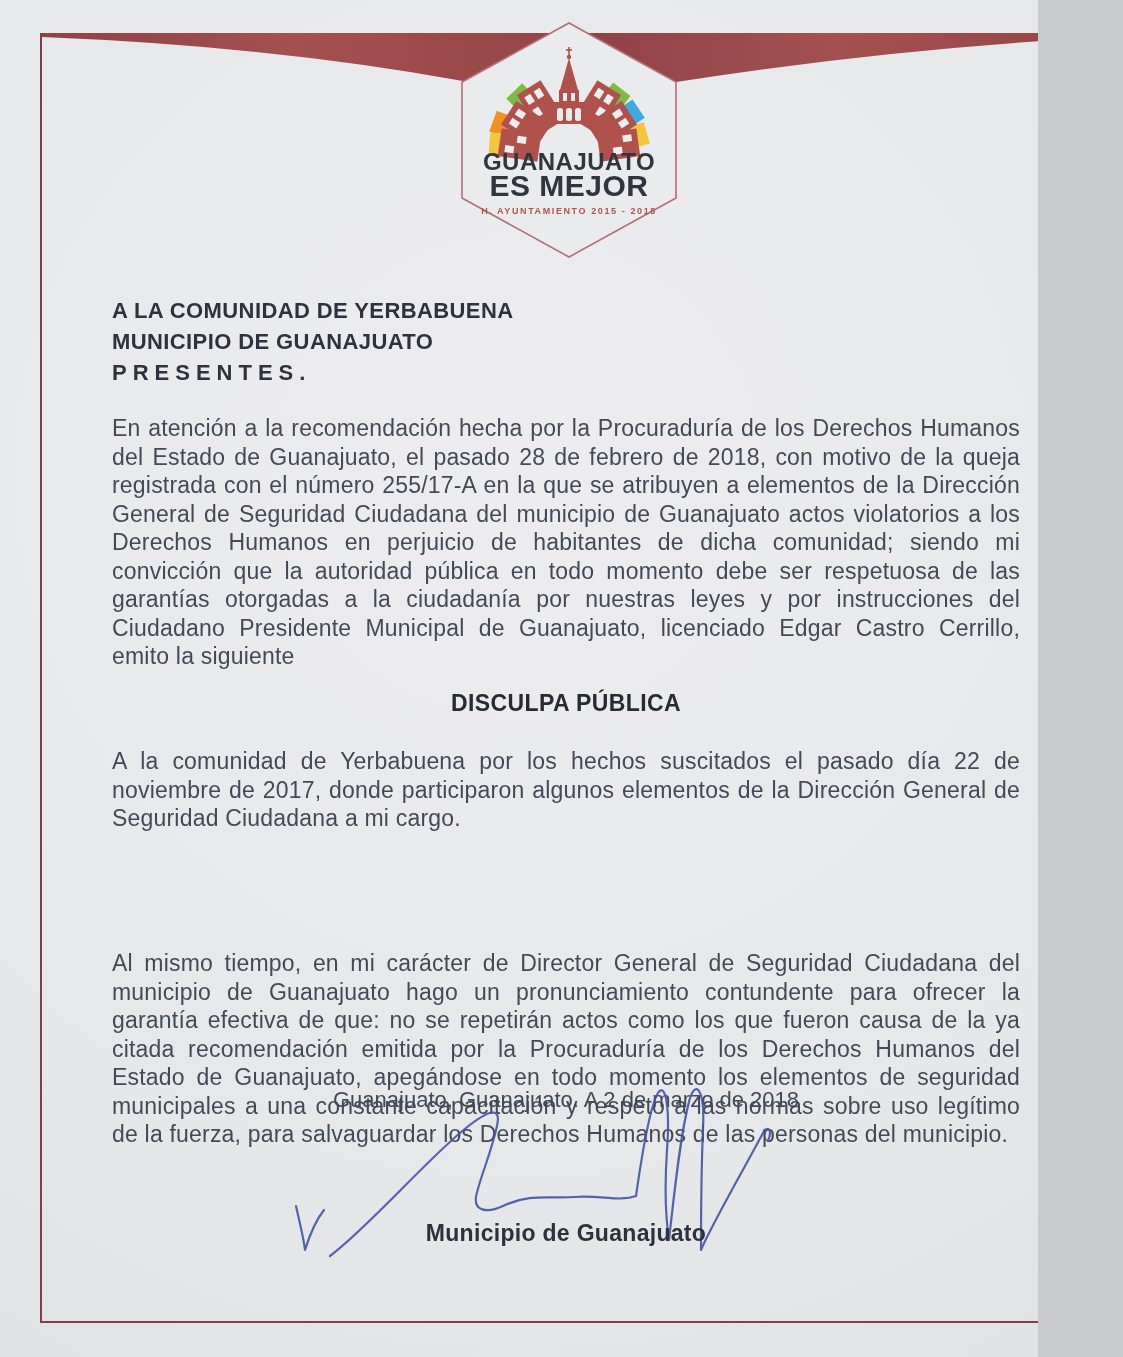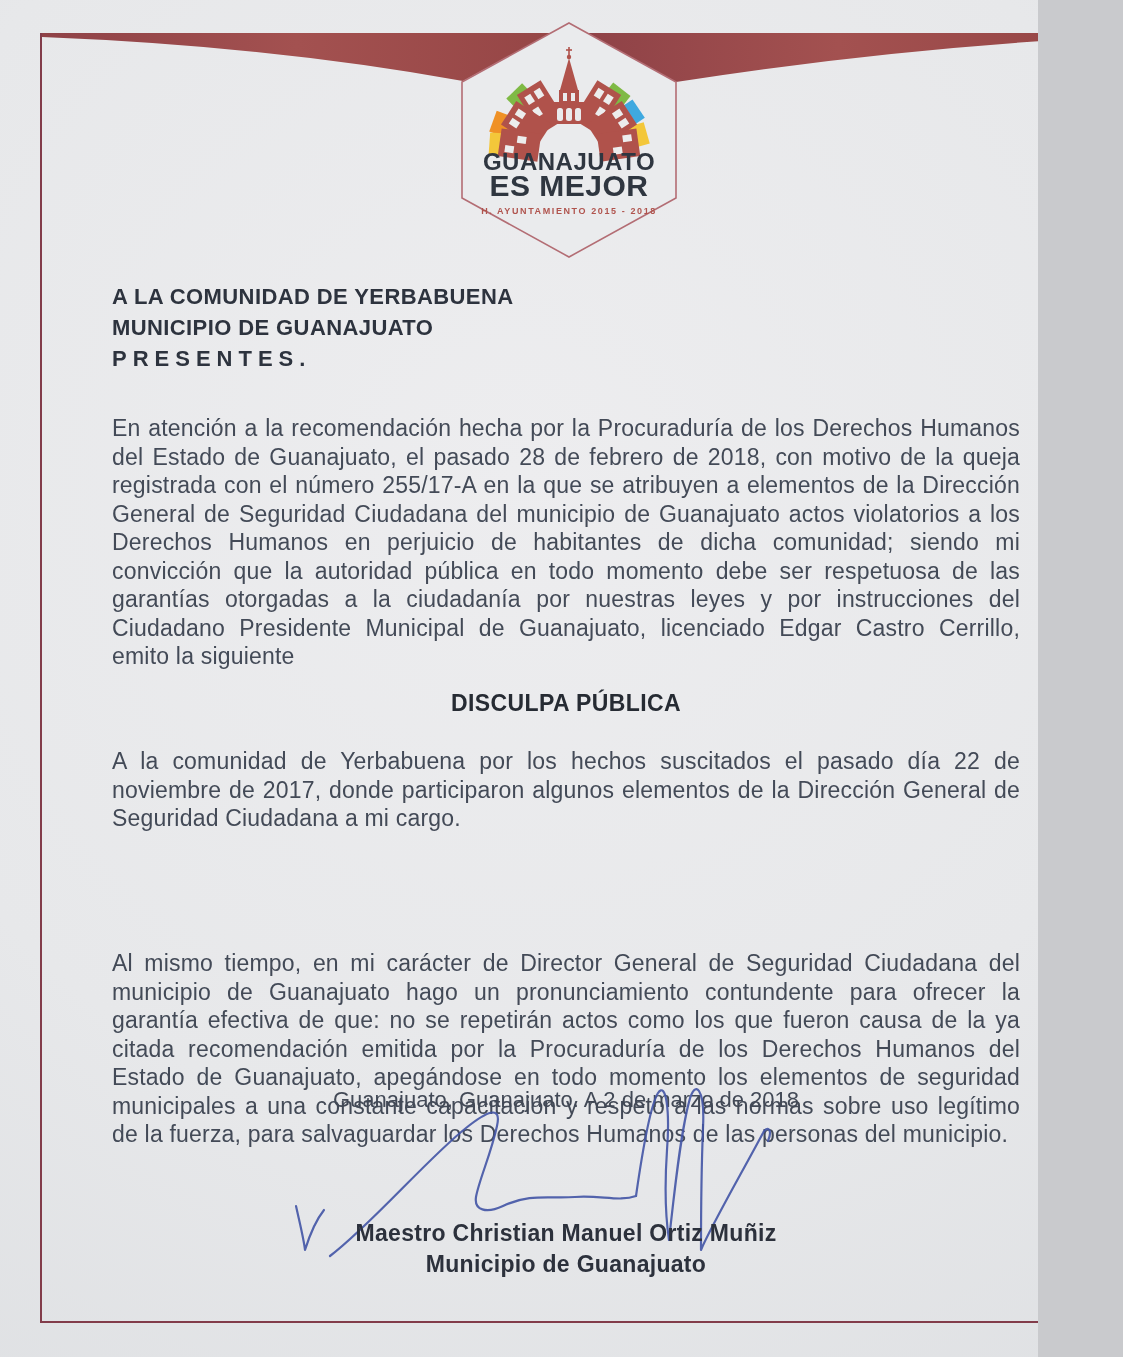--- a/index.html
+++ b/index.html
@@ -10,21 +10,21 @@
   }
   .frame {
     position:absolute; left:40px; top:33px; width:1052px; height:1290px;
     box-sizing:border-box; border:2px solid #823c4a;
   }
   .header-svg { position:absolute; left:0; top:0; }
   .logo-text { position:absolute; left:462px; top:150px; width:214px; text-align:center; }
   .logo-title   { font-size:24px; font-weight:bold; letter-spacing:0.5px; color:#2f3640; line-height:23px; }
   .logo-tagline { font-size:30px; font-weight:bold; letter-spacing:0.5px; color:#2f3640; line-height:26px; }
   .logo-subtitle{ font-size:9px;  font-weight:bold; letter-spacing:1.6px; color:#b0544e; margin-top:7px; }
-  .recipient { position:absolute; left:112px; top:281px; font-size:22px; font-weight:bold;
+  .recipient { position:absolute; left:112px; top:295px; font-size:22px; font-weight:bold;
                color:#2d333e; line-height:31px; letter-spacing:0.4px; }
   .recipient .spaced { letter-spacing:6px; }
   .para { position:absolute; left:112px; width:908px; font-size:23px; line-height:28.5px;
           color:#434a57; text-align:justify; letter-spacing:0.2px; }
   .p1 { top:414px; }
   .p2 { top:747px; }
   .p3 { top:908px;margin-top:41px; }
   .heading { position:absolute; left:112px; top:690px; width:908px; text-align:center;
              font-size:23px; font-weight:bold; color:#262b33; letter-spacing:0.4px; }
   .dateline { position:absolute; left:112px; top:1087px; width:908px; text-align:center;
@@ -138,17 +138,16 @@
 
   <svg class="signature-svg" width="530" height="185" viewBox="0 0 530 185">
     <g fill="none" stroke="#4355a6" stroke-width="2.2" stroke-linecap="round" stroke-linejoin="round" opacity="0.9">
       <path d="M26,128 C30,146 34,162 35,172 C40,156 46,142 54,132"></path>
       <path d="M60,178 C100,148 158,80 196,50 C216,34 232,26 227,48 C221,76 209,102 206,119 C204,132 216,136 233,128 C260,115 280,121 305,119 C330,117 350,124 366,118"></path>
       <path d="M366,118 C372,76 380,28 388,15 C396,3 400,32 397,72 C394,116 396,142 399,162 C404,118 410,58 419,24 C425,0 435,10 433,50 C431,100 431,142 431,172 C440,150 470,98 493,55 C497,47 503,51 498,63"></path>
     </g>
   </svg>
 
   <div class="signatory">
-    <div>Maestro Christian Manuel Ortiz Muñiz</div>
     <div>Municipio de Guanajuato</div>
   </div>
 
 </div>
 
 </body></html>

